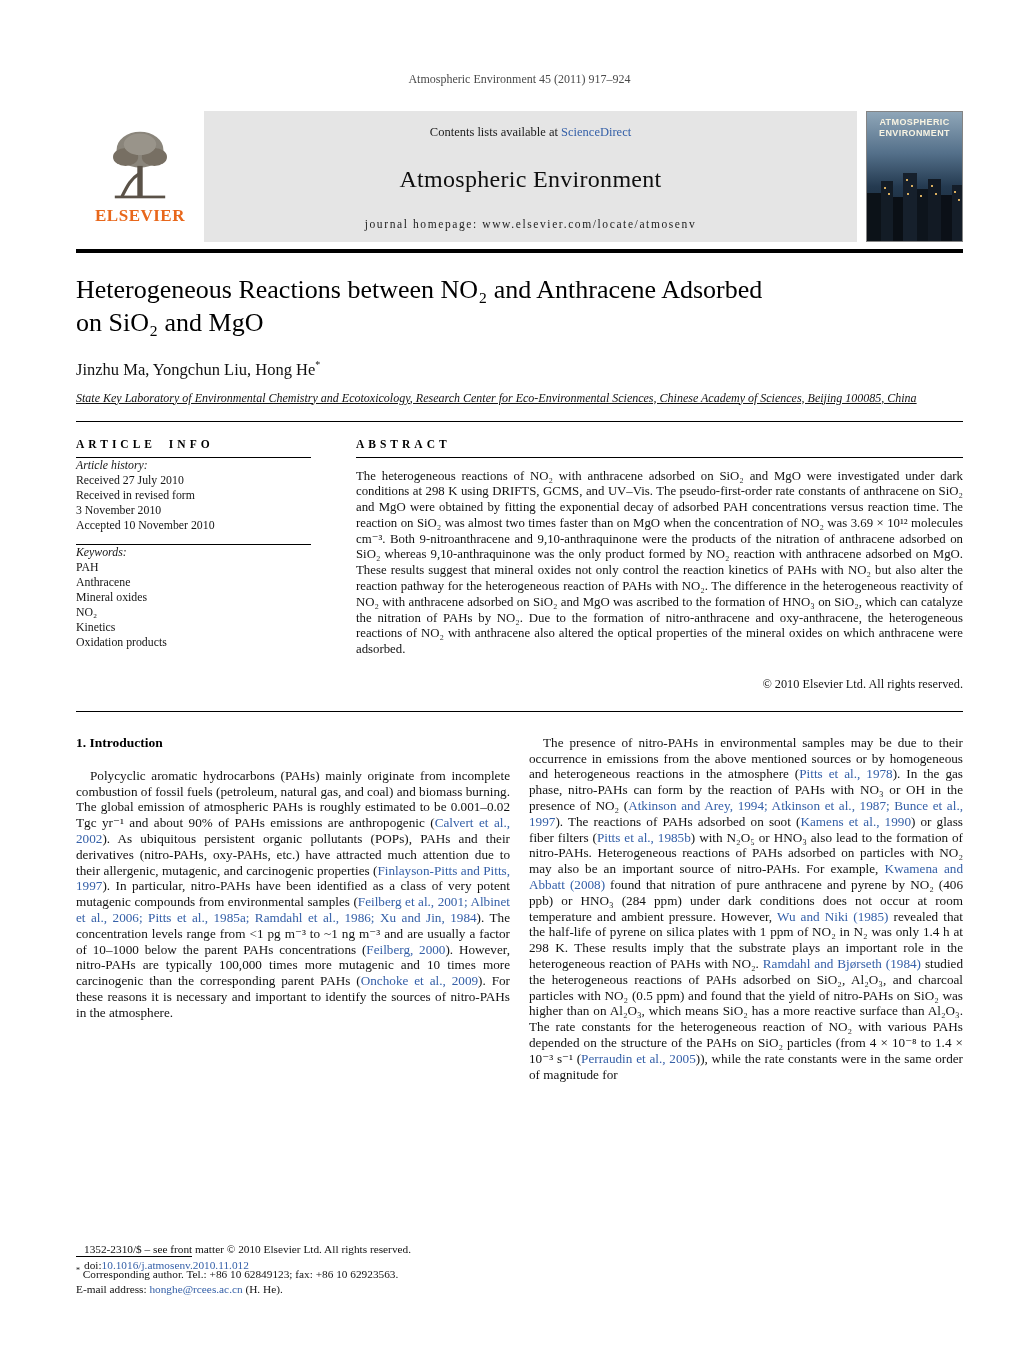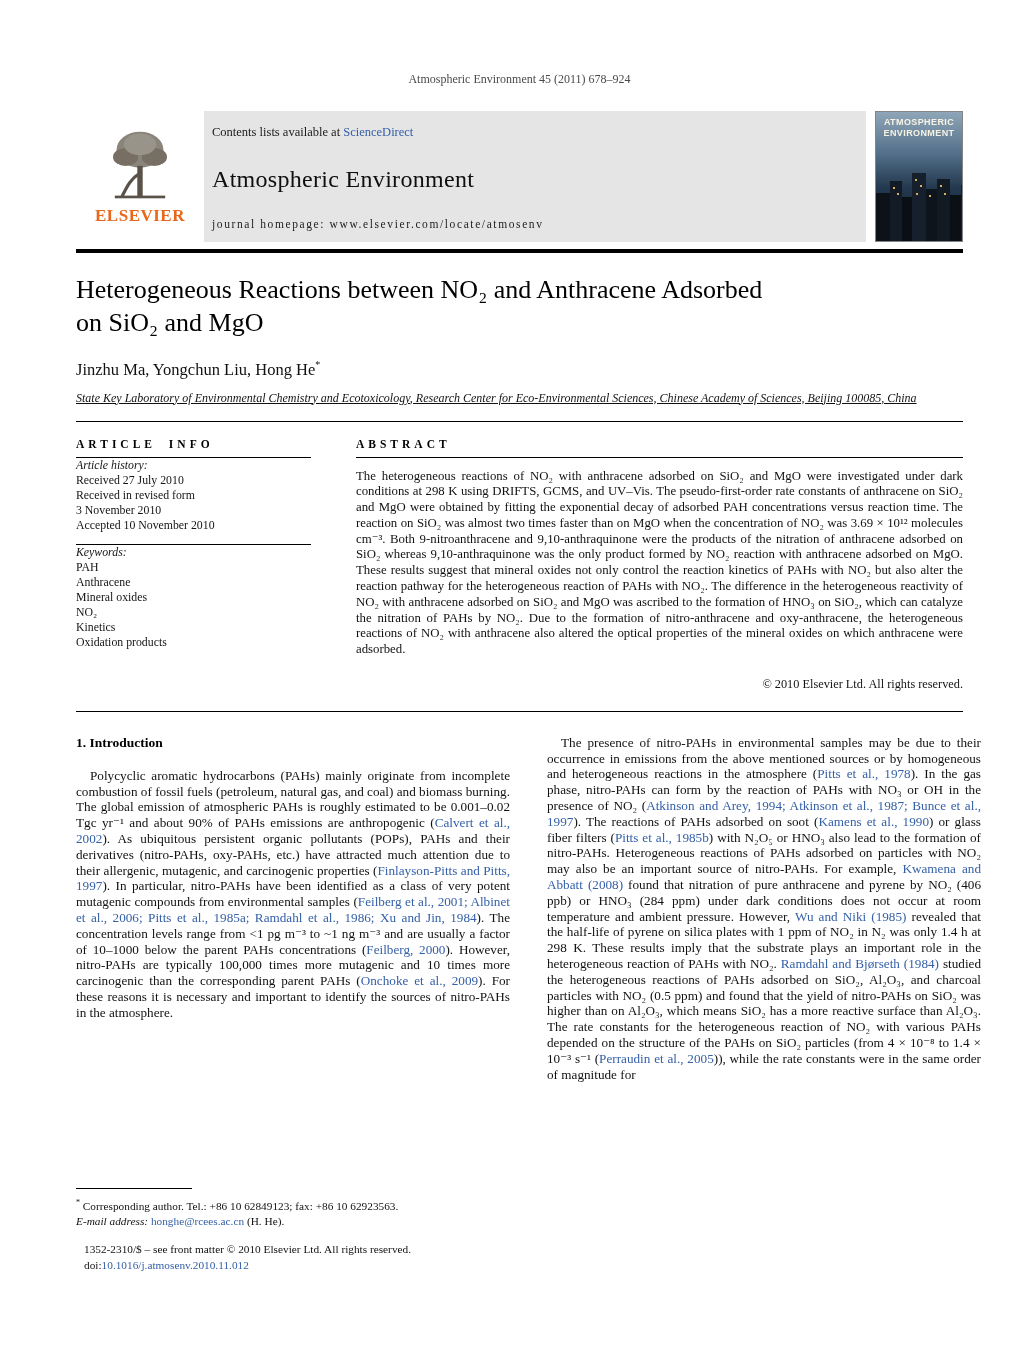--- a/index.html
+++ b/index.html
@@ -8,27 +8,27 @@
     position:relative; width:1020px; height:1359px; background:#fff;
     font-family:"Liberation Serif","DejaVu Serif",serif; color:#141414; overflow:hidden;
   }
   .content { position:absolute; left:76px; right:57px; top:0; bottom:0; }
 
   .top-ref { margin-top:72px; text-align:center; font-size:12px; color:#4a4a4a; }
 
   .header-band { margin-top:24px; height:131px; display:flex; }
   .logo-box { width:128px; background:#fff; display:flex; flex-direction:column; align-items:center; justify-content:center; padding-bottom:1px; }
   .elsevier-word { font-size:17px; font-weight:bold; color:var(--elsevier_orange,#e8671b); letter-spacing:0.5px; margin-top:2px; }
-  .banner { flex:1; background:var(--banner_gray,#e5e5e5); display:flex; flex-direction:column; align-items:flex-start; justify-content:space-between; padding:14px 8px 12px; }
+  .banner { flex:1; background:var(--banner_gray,#e5e5e5); display:flex; flex-direction:column; align-items:center; justify-content:space-between; padding:14px 8px 12px; }
   .contents-line { font-size:12.5px; color:#1a1a1a; }
   .sd-link { color:var(--link_blue,#3560a8); }
   .journal-name { font-size:24px; color:#0f0f0f; letter-spacing:0.3px; }
   .homepage-line { font-size:11.5px; letter-spacing:1.6px; color:#222; }
   .hp-link { color:#222; }
-  .cover { position:relative; width:88px; margin-left:9px; border:1px solid #848484; overflow:hidden;
+  .cover { position:relative; width:97px; margin-left:9px; border:1px solid #848484; overflow:hidden;
            background:linear-gradient(180deg,#8fa6b8 0%, #54708a 32%, #243a50 58%, #101822 100%); }
   .cover-title { position:absolute; top:5px; left:0; right:0; text-align:center;
                  font-family:"Liberation Sans",sans-serif; font-weight:bold; font-size:9px; line-height:11px;
                  color:#f7f3e2; letter-spacing:0.4px; }
   .cover-city { position:absolute; bottom:0; left:0; }
 
   .black-bar { margin-top:7px; height:4px; background:#000; }
 
   .title { margin-top:20px; font-size:26px; line-height:33px; font-weight:normal; color:#000; }
   .authors { margin-top:20px; font-size:16.5px; color:#111; }
@@ -42,44 +42,44 @@
   .info-col { width:235px; flex:none; }
   .abs-col { flex:1; margin-left:45px; min-width:0; }
   .col-heading { font-size:11.5px; font-weight:bold; letter-spacing:4px; word-spacing:6px; color:#000; }
   .col-rule { border-top:1px solid #000; margin-top:7px; }
   .info-label { font-size:11.8px; font-style:italic; }
   .info-line { font-size:11.8px; line-height:15px; }
   .mid-rule { border-top:1px solid #000; margin-top:11px; }
   .abs-text { margin-top:11px; font-size:12.8px; line-height:15.8px; text-align:justify; color:#111; }
   .abs-copyright { text-align:right; font-size:12.3px; line-height:15.8px; margin-top:19px; }
 
-  .body-cols { display:flex; gap:37px; margin-top:23px; }
+  .body-cols { display:flex; gap:19px; margin-top:23px; }
   .body-cols .col { width:434px; flex:none; }
   .sec-heading { font-size:13.5px; font-weight:bold; color:#000; }
   .body-para { font-size:13.2px; line-height:15.8px; text-align:justify; color:#111; }
   .left-para { margin-top:17px; }
   .indent { text-indent:14px; }
   .cite-link { color:var(--link_blue,#3560a8); }
   .link { color:var(--link_blue,#3560a8); }
-  .italic { font-style:italic; }
+  .italic { }
 
-  .footnote { position:absolute; left:0; top:1188px; width:434px; font-size:11.3px; color:#111; }
+  .footnote { position:absolute; left:0; top:1256px; width:434px; font-size:11.3px; color:#111; }
   .fn-rule { width:116px; border-top:1px solid #000; margin-bottom:6px; }
   .fn-line { line-height:15px; }
   .footnote sup { font-size:8px; }
 
   .imprint { position:absolute; left:8px; top:1242px; font-size:11.3px; line-height:15.5px; color:#111; }
 </style>
 </head>
 <body>
 
 <div class="page">
   <div class="content">
 
-    <div class="top-ref">Atmospheric Environment 45 (2011) 678–924</div>
+    <div class="top-ref">Atmospheric Environment 45 (2011) 917–924</div>
 
     <div class="header-band">
       <div class="logo-box">
         <svg viewBox="0 0 80 86" width="72" height="78">
           <ellipse cx="40" cy="26" rx="26" ry="20" fill="#8a857b"></ellipse>
           <ellipse cx="24" cy="34" rx="14" ry="10" fill="#776f63"></ellipse>
           <ellipse cx="56" cy="34" rx="14" ry="10" fill="#776f63"></ellipse>
           <ellipse cx="40" cy="20" rx="18" ry="12" fill="#99948a"></ellipse>
           <rect x="37" y="44" width="6" height="34" fill="#5a5248"></rect>
           <path d="M40 52 C30 58 26 66 20 78" stroke="#5a5248" stroke-width="3.5" fill="none"></path>

